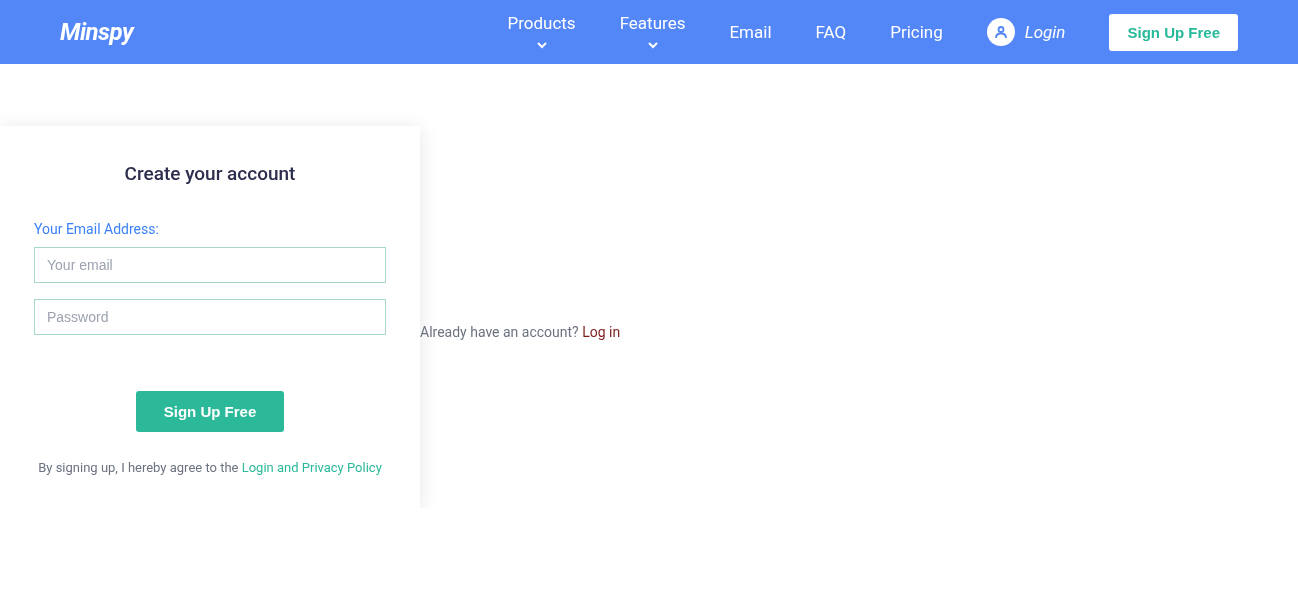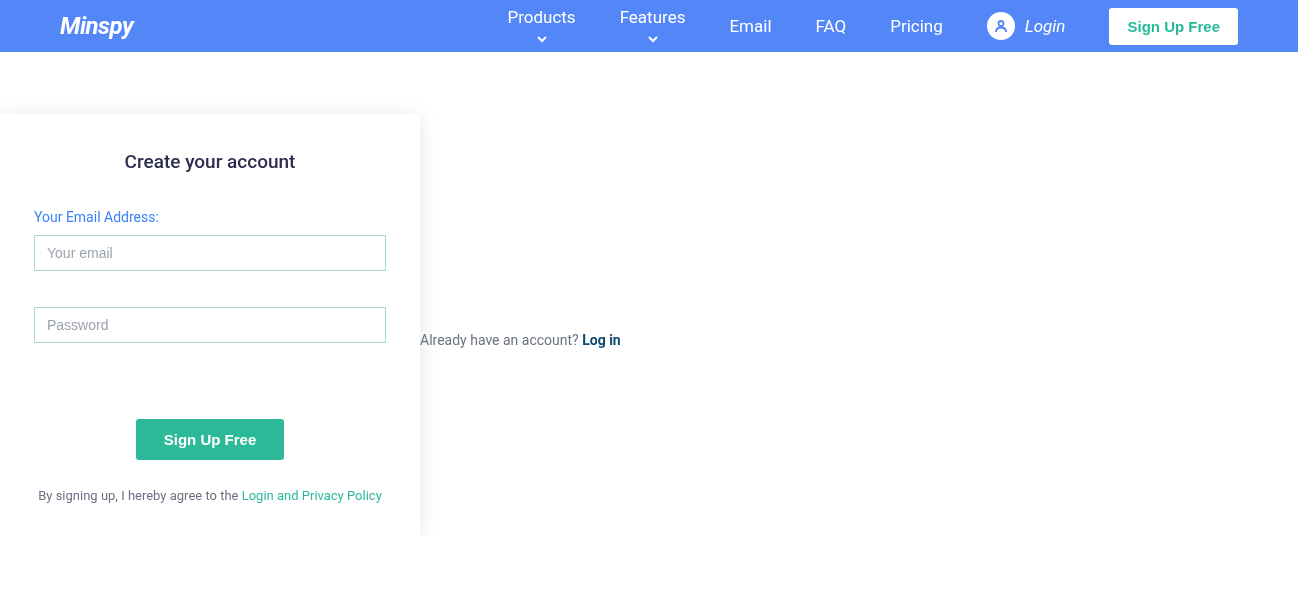--- a/index.html
+++ b/index.html
@@ -6,21 +6,21 @@
       margin: 0;
       padding: 0;
       box-sizing: border-box;
     }
     body {
       font-family: -apple-system, BlinkMacSystemFont, "Segoe UI", Roboto, Helvetica, Arial, sans-serif;
       background: #fff;
     }
     .header {
       background: #5387f7;
-      height: 52px;
+      height: 64px;
       display: flex;
       align-items: center;
       padding: 0 60px;
     }
     .logo {
       color: #fff;
       font-size: 24px;
       font-weight: 700;
       font-style: italic;
       letter-spacing: -0.5px;
@@ -99,21 +99,21 @@
       margin-bottom: 10px;
     }
     .field-input {
       width: 100%;
       height: 36px;
       border: 1px solid #a7d8cc;
       padding: 0 12px;
       font-size: 14px;
       color: #333;
       outline: none;
-      margin-bottom: 36px;
+      margin-bottom: 16px;
     }
     .field-input::placeholder {
       color: #9ca3af;
     }
     .signup-submit-wrap {
       text-align: center;
       margin-top: 40px;
     }
     .signup-submit {
       background: #2bb99a;
@@ -136,23 +136,22 @@
       color: #2bb99a;
       cursor: pointer;
     }
     .already-text {
       margin-top: 30px;
       text-align: center;
       color: #6b7280;
       font-size: 14px;
     }
     .login-link {
-      color: #0c4a6e;
-      cursor: pointer;
-      font-weight: bold;
+      color: #7f1d1d;
+      cursor: pointer;
     }
   </style>
 </head>
 <body>
 
 <div class="header">
   <div class="logo">Minspy</div>
   <div class="nav">
     <div class="nav-item">
       <span>Products</span>

